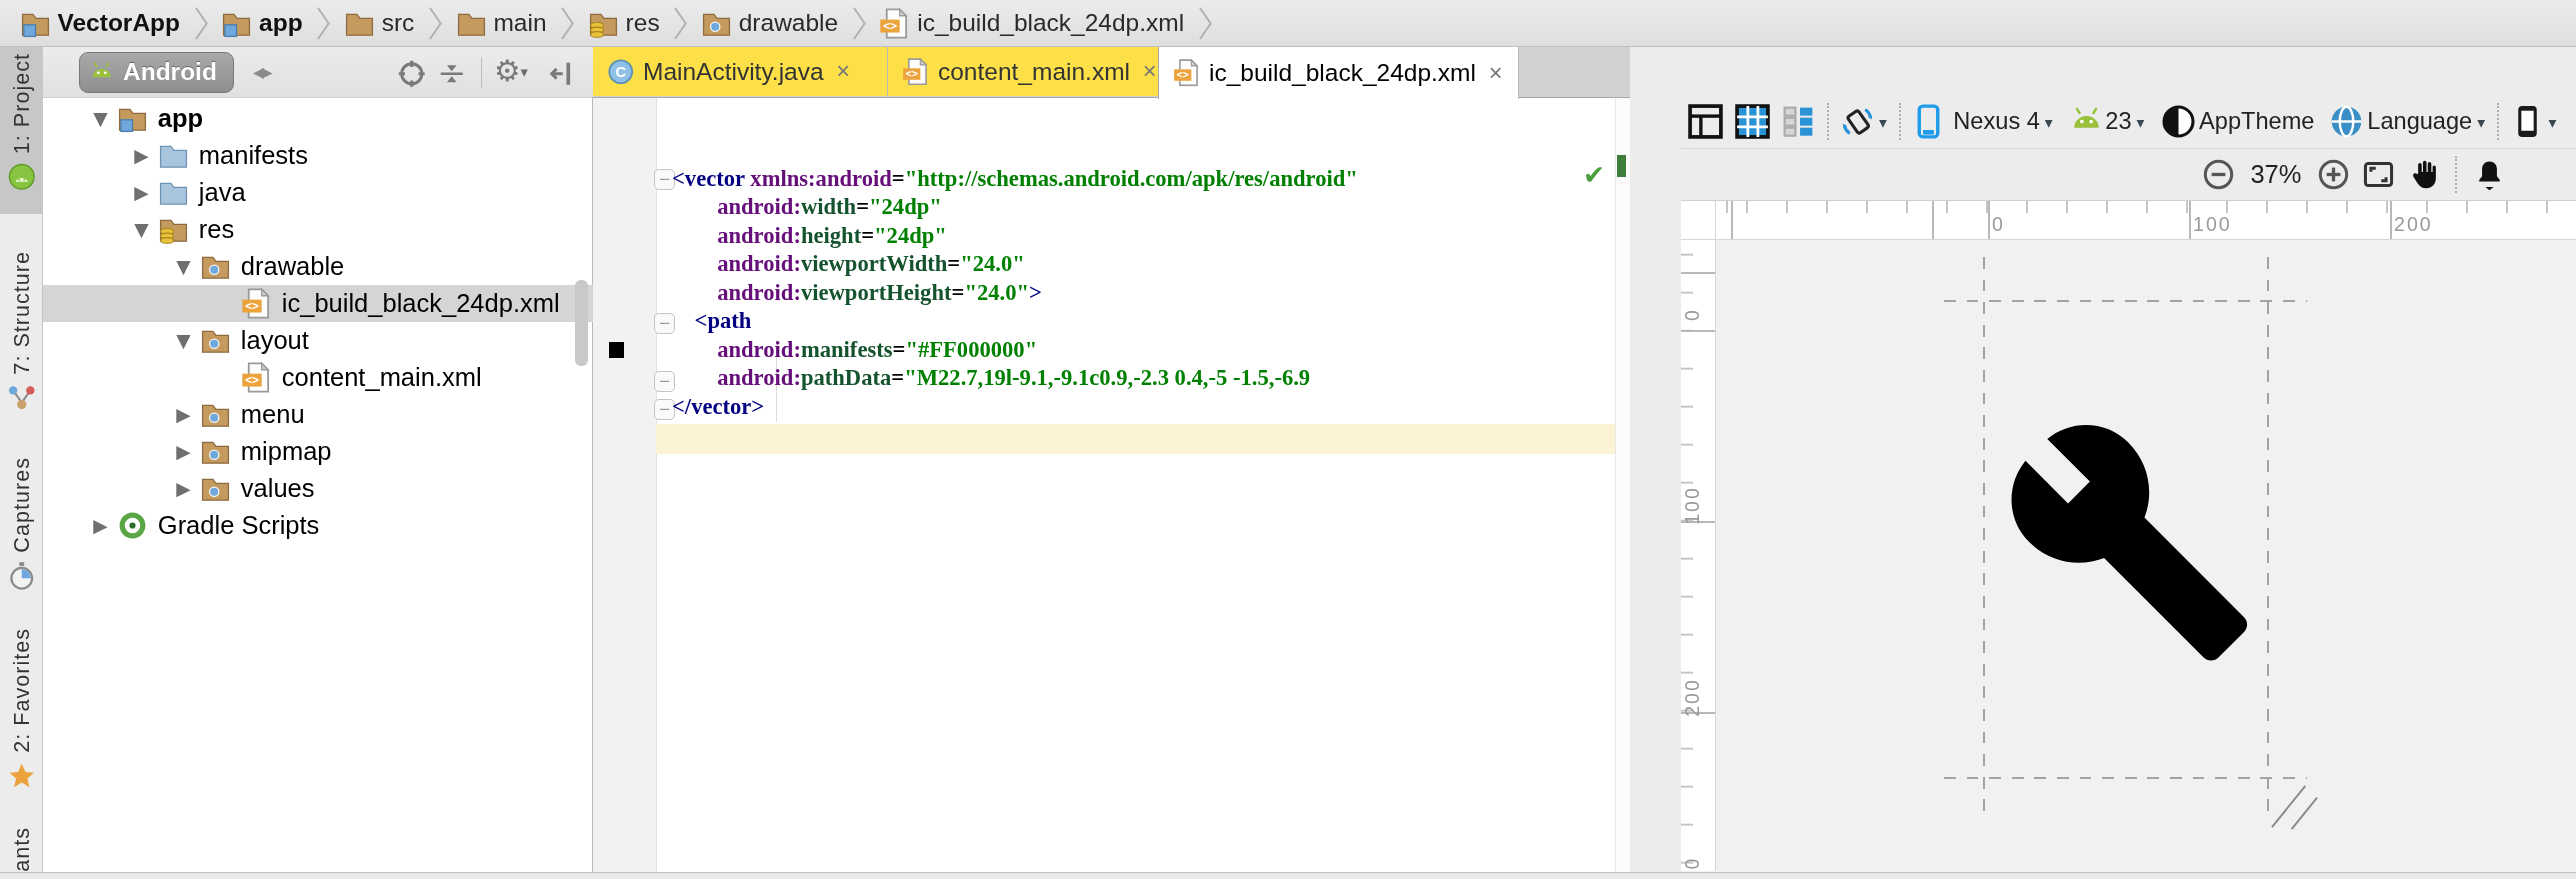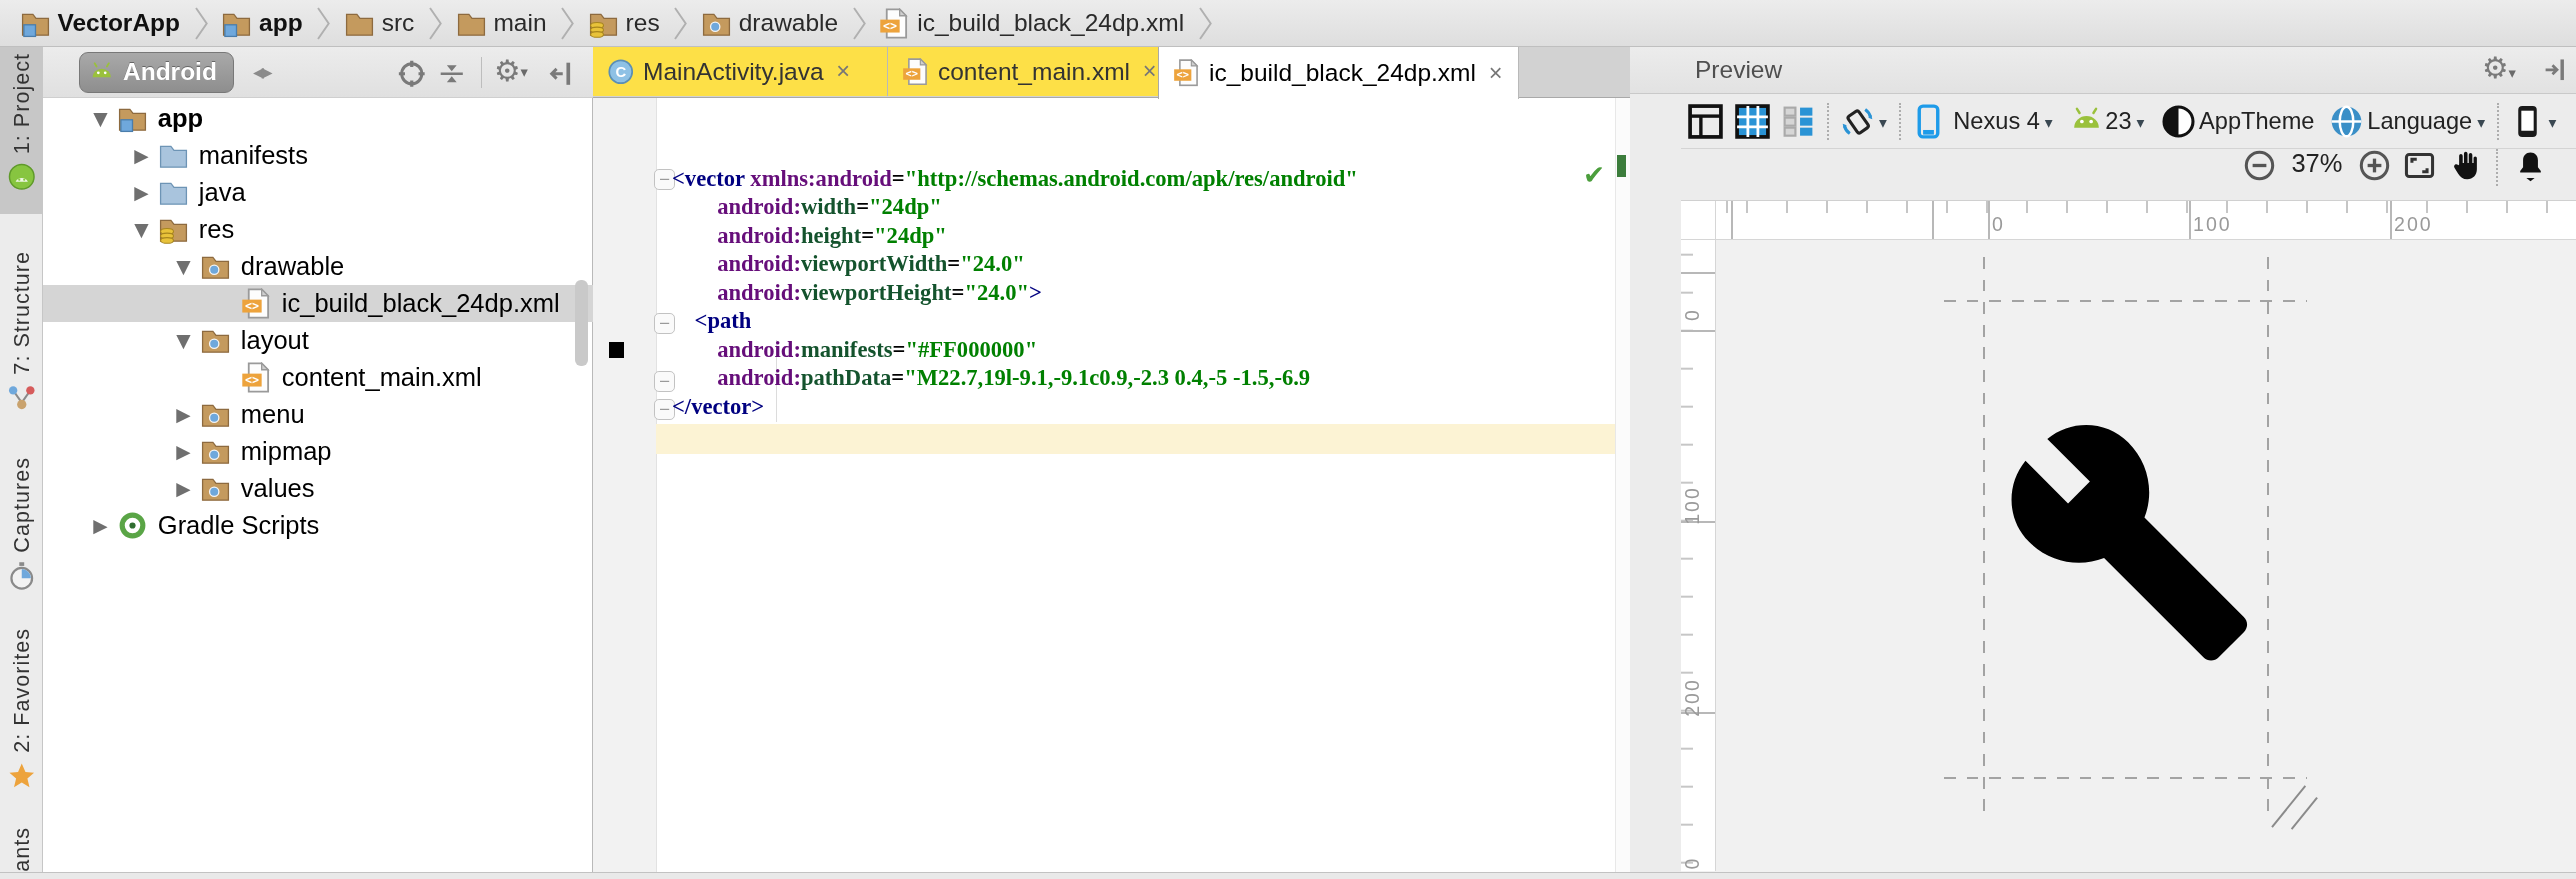--- a/index.html
+++ b/index.html
@@ -95,22 +95,22 @@
   #preview-hide{position:absolute;left:911px;top:8.8px;font-size:23.6px;color:#6e6e6e;}
 
   #preview-toolbar{position:absolute;left:51px;top:47px;width:895px;height:55px;background:#ececec;
     border-bottom:1px solid #d4d4d4;box-sizing:border-box;display:flex;align-items:center;}
   .pt-ico{width:37px;height:37px;flex:0 0 auto;}
   .dotted-sep{width:0;height:37px;border-left:2px dotted #adadad;margin:0 9.8px;flex:0 0 auto;}
   .pt-label{font-size:23.6px;color:#222;margin:0 2px 0 5.9px;white-space:nowrap;}
   .caret{font-size:15.7px;color:#3a4852;margin:3.9px 2px 0 2.9px;}
 
   #zoom-row{position:absolute;left:51px;top:102px;width:895px;height:52px;background:#ececec;
-    border-bottom:1px solid #d0d0d0;box-sizing:border-box;display:flex;
-    justify-content:flex-end;padding-right:23px;}
+    border-bottom:1px solid #d0d0d0;box-sizing:border-box;display:flex;align-items:center;
+    justify-content:flex-end;padding-right:64px;}
   #zoom-level{font-size:25.5px;color:#222;margin:0 9.8px;}
   .zr-ico{width:33px;height:33px;margin:0 5.9px;flex:0 0 auto;}
 
   
   #design-area{position:absolute;left:51px;top:154px;width:895px;height:671px;background:#f1f1f1;}
   #ruler-corner{position:absolute;left:0;top:0;width:35px;height:39px;background:#fff;
     border-right:1px solid #d6d6d6;border-bottom:1px solid #d6d6d6;box-sizing:border-box;}
   #h-ruler{position:absolute;left:35px;top:0;width:860px;height:39px;background:#fff;
     border-bottom:1px solid #d6d6d6;box-sizing:border-box;overflow:hidden;}
   #h-ruler .minor{position:absolute;left:0;top:0;width:100%;height:11.8px;
@@ -570,29 +570,20 @@
 <div id="palette-strip" class="abs">
   <div style="position:relative;width:100%;height:100%;">
     <span id="palette-label">Palette</span>
     <svg id="palette-fan" viewBox="0 0 32 32" width="31" height="31">
         <use href="#sym-palette-fan"></use>
       </svg>
   </div>
 </div>
 
 <div id="preview" class="abs">
-  <div id="preview-header">
-    <span id="preview-title">Preview</span>
-    <div id="preview-gear">
-      <span class="gear glyph">⚙</span><span class="mini-caret glyph">▾</span>
-    </div>
-    <svg id="preview-hide" width="27.5" height="27.5" viewBox="0 0 28 28">
-        <use href="#sym-hide-right"></use>
-      </svg>
-  </div>
 
   <div id="preview-toolbar">
     <div style="width:5.9px"></div>
     <svg class="pt-ico" viewBox="0 0 24 24">
       <rect x="2" y="2" width="20" height="20" fill="none" stroke="#111" stroke-width="2.4"></rect>
       <line x1="2" y1="8.5" x2="22" y2="8.5" stroke="#111" stroke-width="2.2"></line>
       <line x1="9" y1="8.5" x2="9" y2="22" stroke="#111" stroke-width="2.2"></line>
     </svg>
     <div style="width:9.8px"></div>
     <svg class="pt-ico" viewBox="0 0 24 24">

